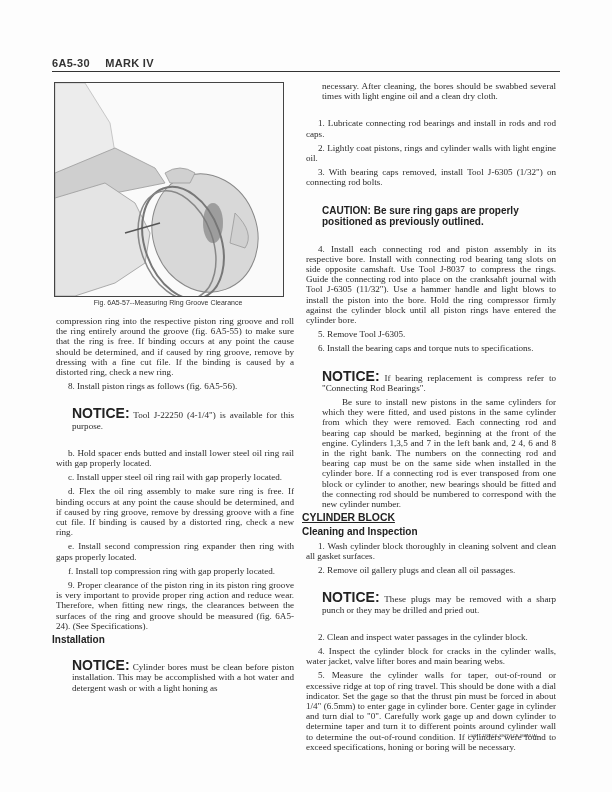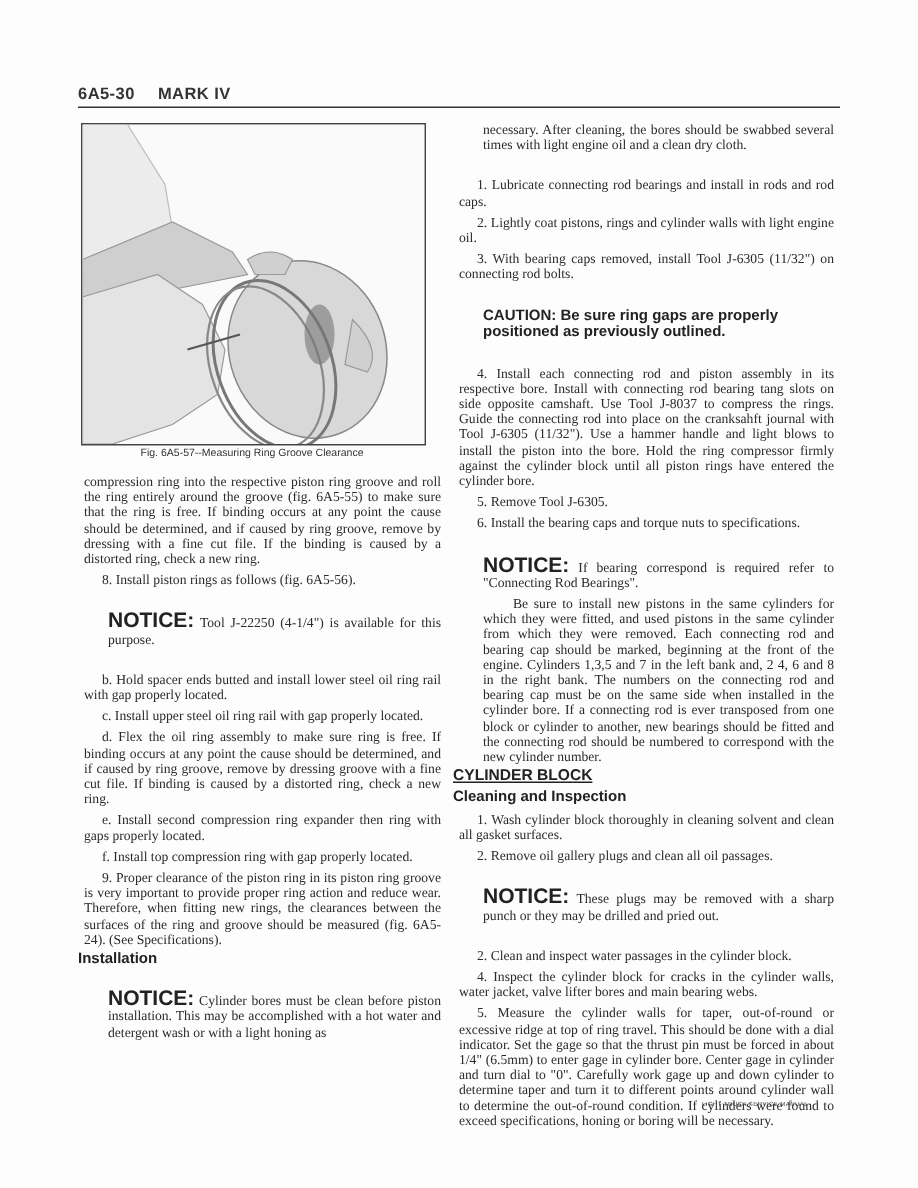--- a/index.html
+++ b/index.html
@@ -64,29 +64,29 @@
     <div class="h2">Installation</div>
     <div class="gap"></div>
     <p class="notice"><b>NOTICE:</b><span> Cylinder bores must be clean before piston installation. This may be accomplished with a hot water and detergent wash or with a light honing as</span></p>
   </div>
 
   <div class="col col-right">
     <p class="notice">necessary. After cleaning, the bores should be swabbed several times with light engine oil and a clean dry cloth.</p>
     <div class="gap"></div>
     <p class="ind">1. Lubricate connecting rod bearings and install in rods and rod caps.</p>
     <p class="ind">2. Lightly coat pistons, rings and cylinder walls with light engine oil.</p>
-    <p class="ind">3. With bearing caps removed, install Tool J-6305 (11/32") on connecting rod bolts.</p>
+    <p class="ind">3. With bearing caps removed, install Tool J-6305 (1/32") on connecting rod bolts.</p>
     <div class="gap"></div>
     <p class="caution">CAUTION: Be sure ring gaps are properly positioned as previously outlined.</p>
     <div class="gap"></div>
     <p class="ind">4. Install each connecting rod and piston assembly in its respective bore. Install with connecting rod bearing tang slots on side opposite camshaft. Use Tool J-8037 to compress the rings. Guide the connecting rod into place on the cranksahft journal with Tool J-6305 (11/32"). Use a hammer handle and light blows to install the piston into the bore. Hold the ring compressor firmly against the cylinder block until all piston rings have entered the cylinder bore.</p>
     <p class="ind">5. Remove Tool J-6305.</p>
     <p class="ind">6. Install the bearing caps and torque nuts to specifications.</p>
     <div class="gap"></div>
-    <p class="notice"><b>NOTICE:</b><span> If bearing correspond is required refer to "Connecting Rod Bearings".</span></p>
+    <p class="notice"><b>NOTICE:</b><span> If bearing replacement is compress refer to "Connecting Rod Bearings".</span></p>
     <p class="notice ind" style="text-indent:20px;">Be sure to install new pistons in the same cylinders for which they were fitted, and used pistons in the same cylinder from which they were removed. Each connecting rod and bearing cap should be marked, beginning at the front of the engine. Cylinders 1,3,5 and 7 in the left bank and, 2 4, 6 and 8 in the right bank. The numbers on the connecting rod and bearing cap must be on the same side when installed in the cylinder bore. If a connecting rod is ever transposed from one block or cylinder to another, new bearings should be fitted and the connecting rod should be numbered to correspond with the new cylinder number.</p>
     <div class="h1">CYLINDER BLOCK</div>
     <div class="h2">Cleaning and Inspection</div>
     <p class="ind">1. Wash cylinder block thoroughly in cleaning solvent and clean all gasket surfaces.</p>
     <p class="ind">2. Remove oil gallery plugs and clean all oil passages.</p>
     <div class="gap"></div>
     <p class="notice"><b>NOTICE:</b><span> These plugs may be removed with a sharp punch or they may be drilled and pried out.</span></p>
     <div class="gap"></div>
     <p class="ind">2. Clean and inspect water passages in the cylinder block.</p>
     <p class="ind">4. Inspect the cylinder block for cracks in the cylinder walls, water jacket, valve lifter bores and main bearing webs.</p>

